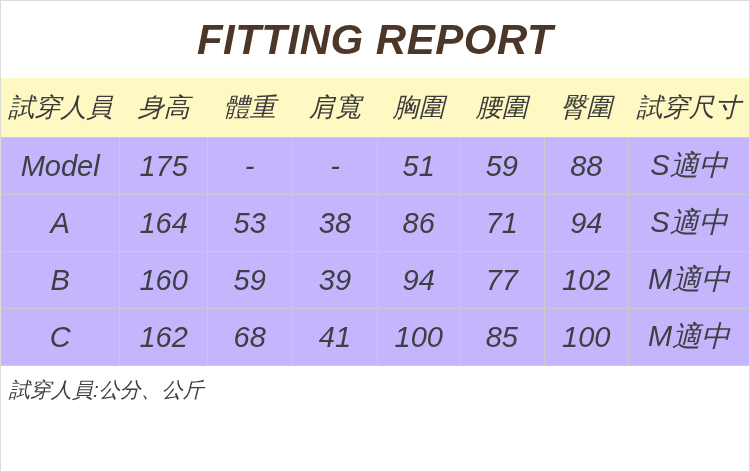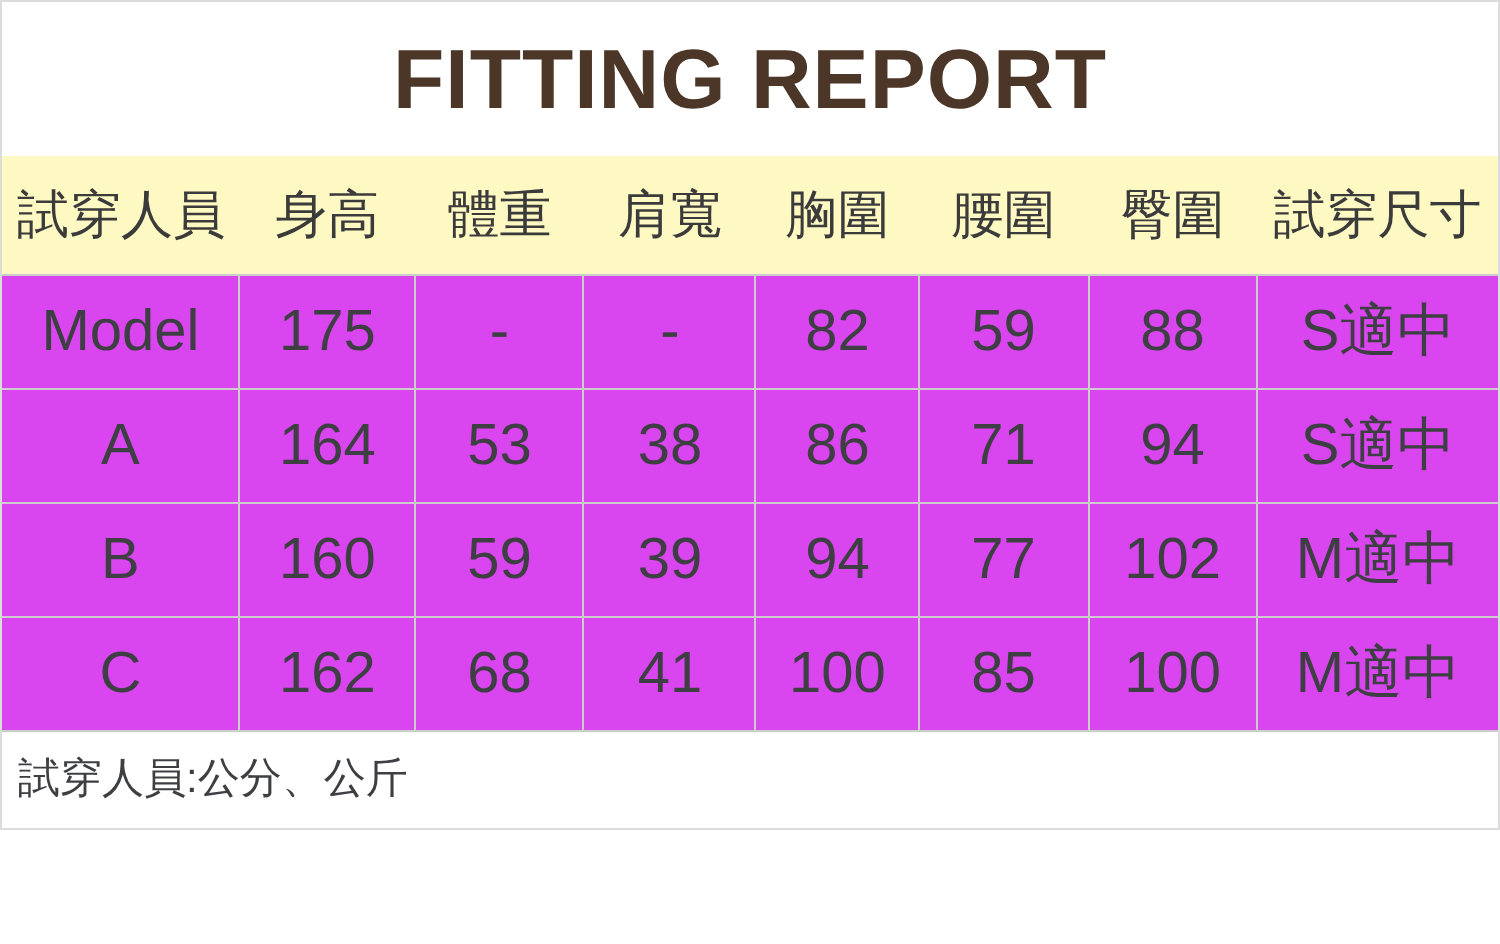--- a/index.html
+++ b/index.html
@@ -4,24 +4,25 @@
 <style>
   html, body {
     margin: 0;
     padding: 0;
     background: #ffffff;
     font-family: "Liberation Sans", "DejaVu Sans", sans-serif;
   }
   .page {
     box-sizing: border-box;
     width: 750px;
-    height: 415px;
+    height: 472px;
     background: #ffffff;
     border: 1px solid #dcdcdc;
     overflow: hidden;
+    font-style: italic;
   }
   .title {
     height: 77px;
     display: flex;
     align-items: center;
     justify-content: center;
     font-size: 42px;
     font-weight: 700;
     letter-spacing: 0.5px;
     color: #4c3628;
@@ -51,21 +52,21 @@
   table.fitting th:nth-child(7) { width: 11.3%; }
   table.fitting th:nth-child(8) { width: 16.1%; }
   table.fitting tbody td {
     height: 56px;
     border: 1px solid #cccccc;
     font-size: 29px;
     color: #3e3f42;
     text-align: center;
     vertical-align: middle;
     padding: 0;
-    background: #d946ef;
+    background: #c4b5fd;
   }
   table.fitting tbody td:first-child { border-left: none; }
   table.fitting tbody td:last-child  { border-right: none; }
   .notes {
     padding: 8px 10px 0 8px;
     font-size: 21px;
     line-height: 31px;
     color: #3e3f42;
   }
   .notes p { margin: 0; }
@@ -88,21 +89,21 @@
           <th>臀圍</th>
           <th>試穿尺寸</th>
         </tr>
     </thead>
     <tbody>
         <tr>
           <td>Model</td>
           <td>175</td>
           <td>-</td>
           <td>-</td>
-          <td>82</td>
+          <td>51</td>
           <td>59</td>
           <td>88</td>
           <td>S適中</td>
         </tr>
         <tr>
           <td>A</td>
           <td>164</td>
           <td>53</td>
           <td>38</td>
           <td>86</td>

